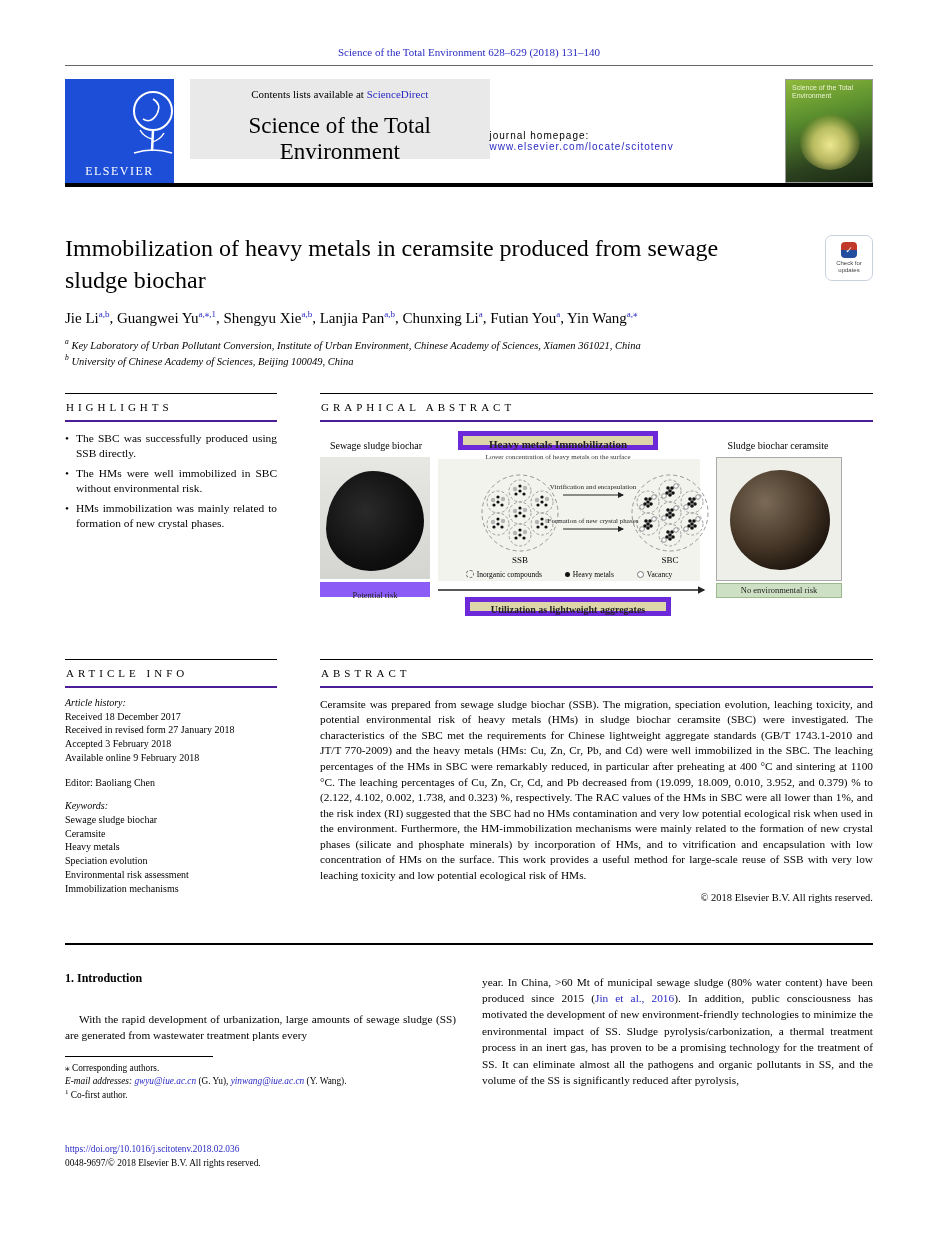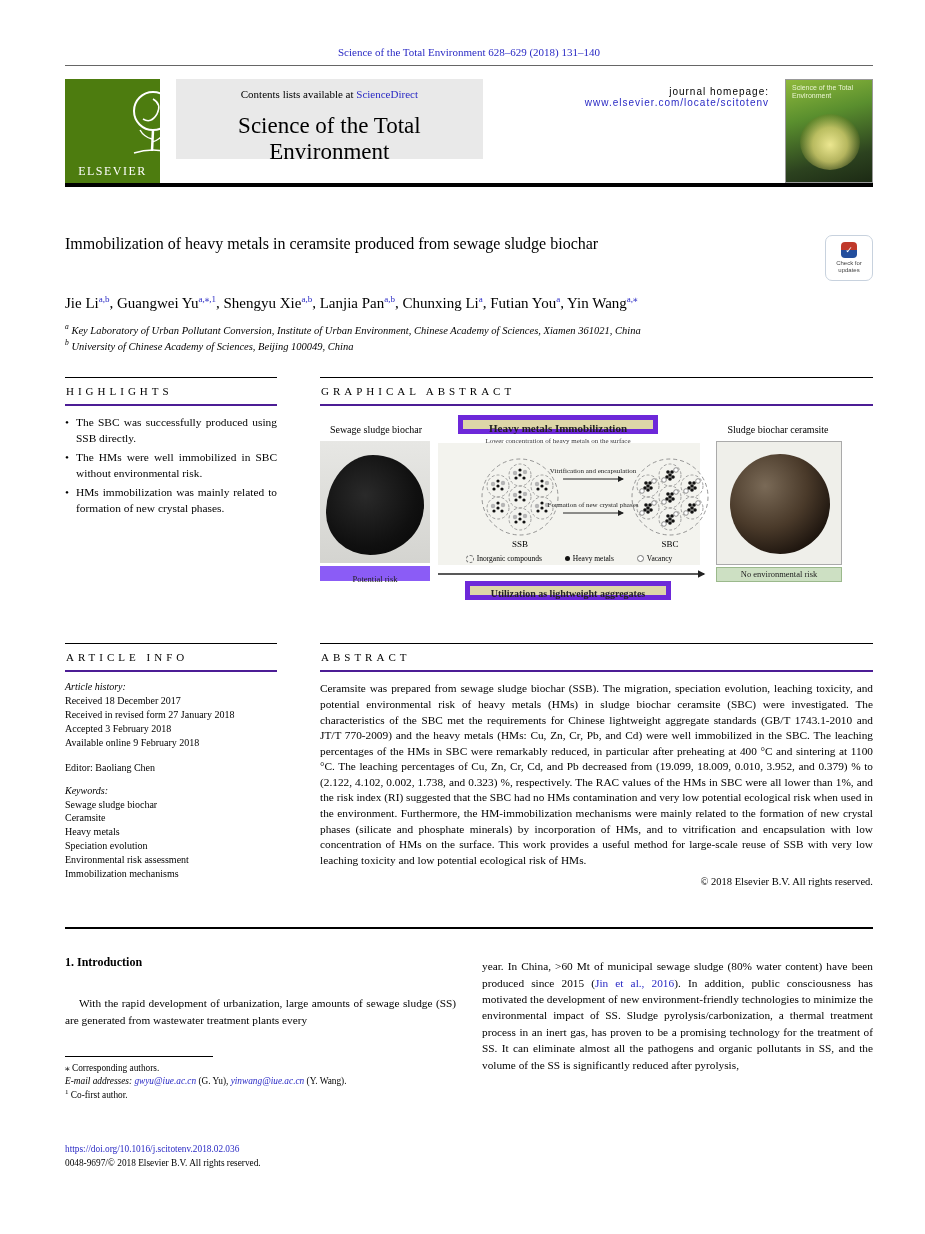--- a/index.html
+++ b/index.html
@@ -16,55 +16,55 @@
   }
   a.blue-link { color: #2929c4; text-decoration: none; cursor: pointer; }
 
   
   .citation { text-align: center; font-size: 11px; color: #2929c4; margin-bottom: 7px; }
   .citation-rule { border-top: 1px solid #666; }
 
   
   .header-row { display: flex; margin-top: 13px; height: 104px; }
   .logo-box {
-    width: 95px; height: 104px; background: #4d7c0f; color: #fff;
+    width: 109px; height: 104px; background: #1d4ed8; color: #fff;
     position: relative; flex: none; padding-left: 43px;
   }
   .logo-box svg { display: block; margin: 2px auto 0; }
   .elsevier-text {
     position: absolute; bottom: 4px; left: 0; right: 0;
     text-align: center; font-size: 12px; letter-spacing: 1.5px; color: #fff;
   }
   .header-mid { flex: 1; margin: 0 16px; display: flex; flex-direction: row; }
   .gray-box { background: #e9e9e9; text-align: center; padding-top: 9px; height: 80px; }
   .contents-line { font-size: 11px; }
   .journal-title { font-size: 23px; margin-top: 13px; }
   .homepage-line {
-    text-align: right; font-family: "Liberation Sans", sans-serif;
-    font-size: 10px; letter-spacing: 1px; padding-top: 7px;
+    text-align: left; font-family: "Liberation Sans", sans-serif;
+    font-size: 10px; letter-spacing: 1px; padding-top: 7px; margin-top: 44px;
   }
   .cover-box {
     width: 88px; height: 104px; flex: none; position: relative;
     background: linear-gradient(165deg, #8fb93c 0%, #5a8f2e 35%, #2c421f 75%, #1c2a14 100%);
     border: 1px solid #999; overflow: hidden;
   }
   .cover-title {
     color: #eaf4d0; font-family: "Liberation Sans", sans-serif;
     font-size: 7px; line-height: 1.2; padding: 4px 4px 0 6px; text-align: left;
   }
   .cover-blob {
     position: absolute; left: 14px; top: 34px; width: 60px; height: 56px;
     background: radial-gradient(circle at 50% 55%, rgba(245,238,150,0.95) 0%, rgba(214,208,110,0.8) 40%, rgba(120,130,40,0.25) 70%, transparent 75%);
     border-radius: 50%;
   }
   .black-bar { height: 4px; background: #000; margin-top: 0; }
 
   
   .title-row { display: flex; margin-top: 46px; }
-  .title { font-size: 16px; font-weight: 400; line-height: 1.32; width: 690px; }
+  .title { font-size: 24px; font-weight: 400; line-height: 1.32; width: 690px; }
   .update-badge {
     margin-left: auto; width: 48px; height: 46px; border: 1px solid #c8d2de; border-radius: 7px;
     display: flex; flex-direction: column; align-items: center; justify-content: center; gap: 2px;
     cursor: pointer; flex: none; margin-top: 2px;
   }
   .crossmark {
     width: 16px; height: 16px; border-radius: 4px;
     background: linear-gradient(180deg, #c0392b 0% 50%, #234e9d 50% 100%);
     position: relative;
   }

